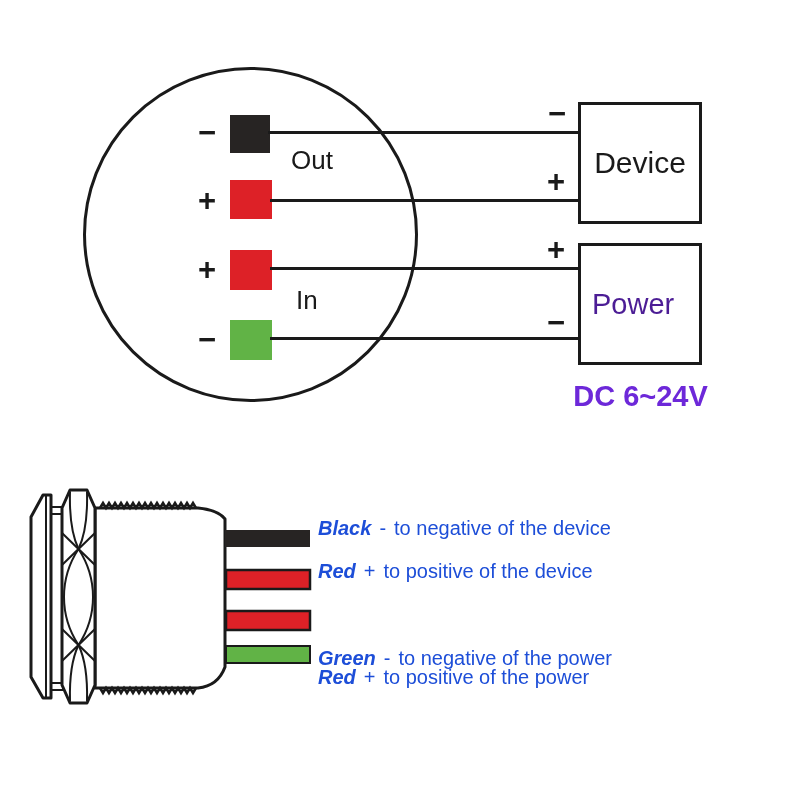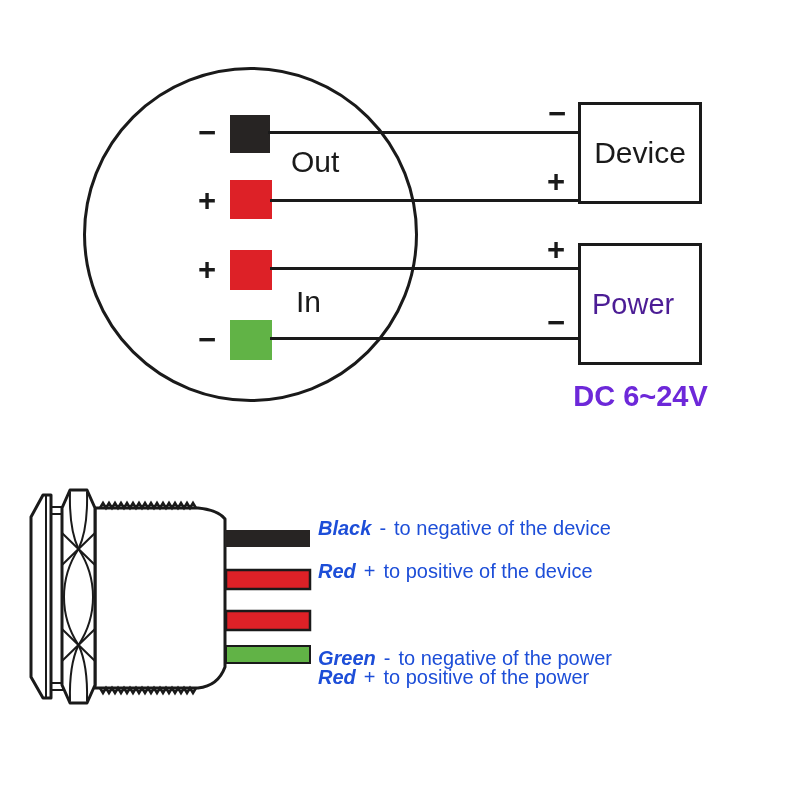--- a/index.html
+++ b/index.html
@@ -18,25 +18,25 @@
         font-size:31px;line-height:1;white-space:nowrap;}
   .s1{left:207px;top:132px;} .s2{left:207px;top:200px;}
   .s3{left:207px;top:269px;} .s4{left:207px;top:339px;}
   .d1{left:557px;top:113px;} .d2{left:556px;top:181px;}
   .p1{left:556px;top:249px;} .p2{left:556px;top:322px;}
   .wire{position:absolute;height:3px;background:#1a1a1a;}
   .w1{left:268px;top:131px;width:310px;}
   .w2{left:270px;top:199px;width:308px;}
   .w3{left:270px;top:267px;width:308px;}
   .w4{left:270px;top:337px;width:308px;}
-  .flowlbl{position:absolute;font-size:30px;line-height:1;}
+  .flowlbl{position:absolute;font-size:26px;line-height:1;}
   .out{left:291px;top:147px;}
   .in{left:296px;top:287px;}
   .box{position:absolute;border:3px solid #1a1a1a;background:#fff;box-sizing:border-box;}
-  .device{left:578px;top:102px;width:124px;height:102px;
+  .device{left:578px;top:102px;width:124px;height:122px;
           display:flex;align-items:center;justify-content:center;font-size:30px;}
   .power{left:578px;top:243px;width:124px;height:122px;
          display:flex;flex-direction:column;justify-content:center;
          padding-left:11px;font-size:29px;line-height:37px;}
   .voltage{position:absolute;left:563px;top:380px;width:155px;text-align:center;
            font-size:29px;font-weight:600;}
 
   
   .sideview{position:absolute;left:20px;top:485px;}
   .leg{position:absolute;left:318px;font-size:20px;white-space:nowrap;color:#1d4ed8;}

